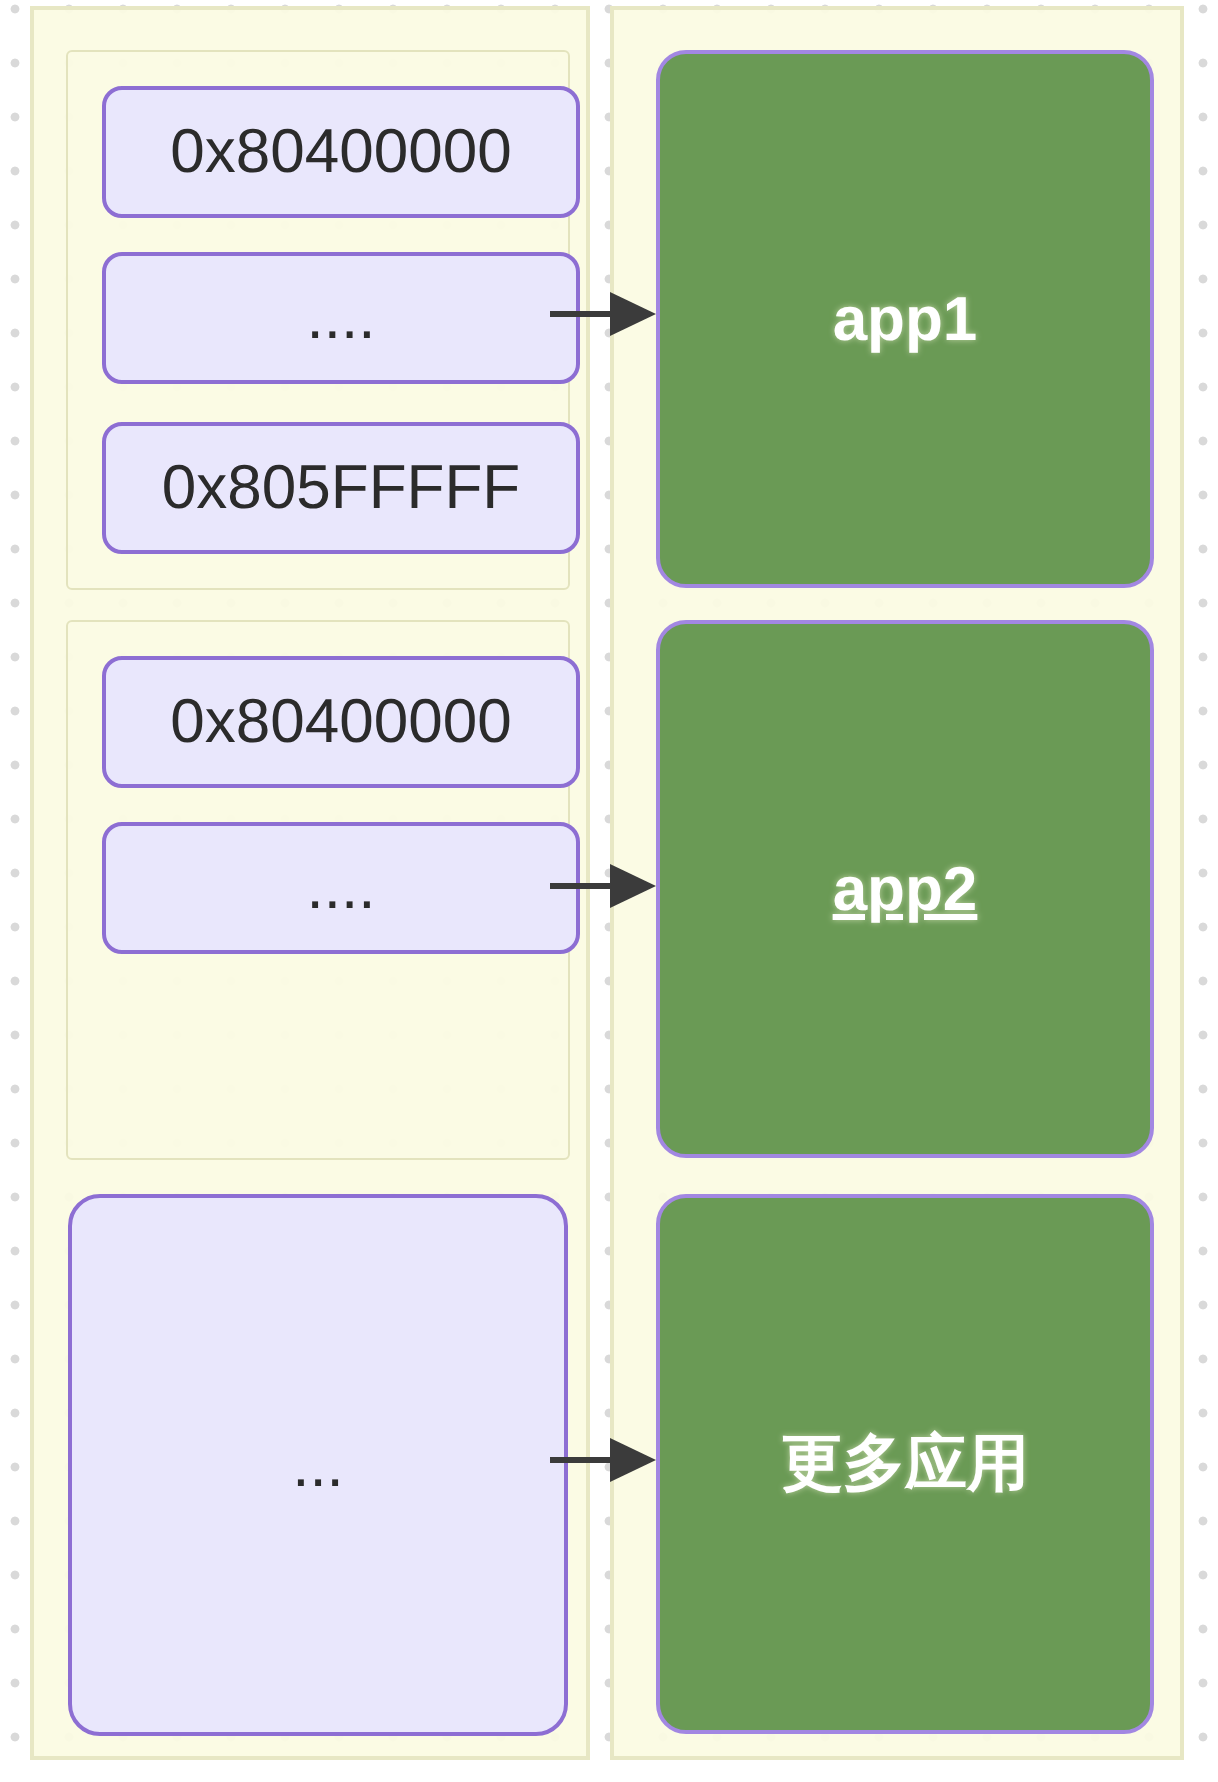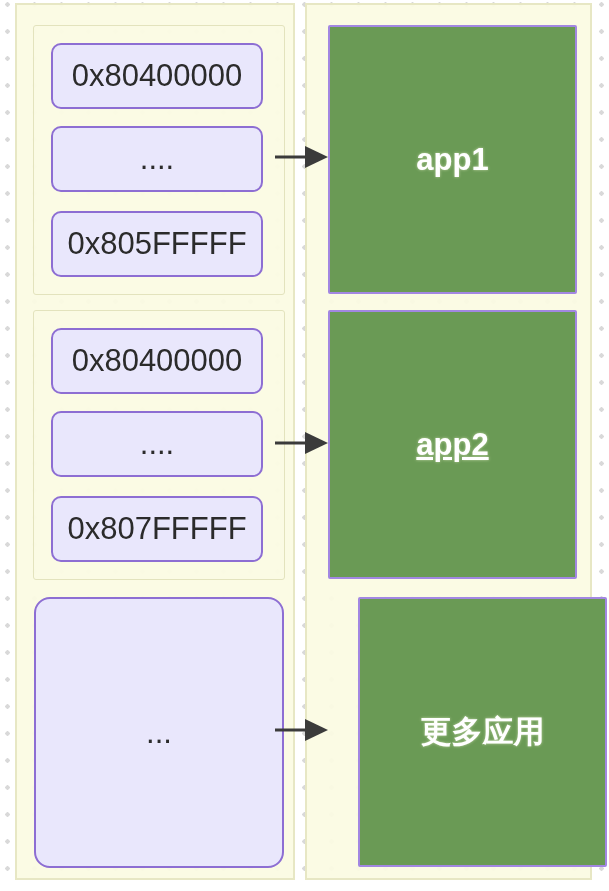--- a/index.html
+++ b/index.html
@@ -46,21 +46,21 @@
     height: 270px;
     background: rgba(252, 252, 228, 0.55);
     border: 1.5px solid var(--group-border);
     border-radius: 3px;
   }
   .group.g1 { top: 20px; }
   .group.g2 { top: 305px; }
   .cell {
     position: absolute;
     left: 17px;
-    width: 212px;
+    width: 239px;
     height: 66px;
     background: var(--node-fill);
     border: 2.5px solid var(--node-border);
     border-radius: 10px;
     display: flex;
     align-items: center;
     justify-content: center;
     font-size: 31px;
     color: var(--text-color);
   }
@@ -73,32 +73,32 @@
     width: 250px;
     height: 271px;
     border-radius: 16px;
   }
   .app {
     position: absolute;
     left: 21px;
     width: 249px;
     background: var(--app-fill);
     border: 2.5px solid var(--app-border);
-    border-radius: 2px;
+    border-radius: 15px;
     display: flex;
     align-items: center;
     justify-content: center;
     font-size: 31px;
     font-weight: bold;
     color: var(--app-text-color);
     text-shadow: 0 0 3px rgba(255, 255, 220, 0.55);
   }
   .app.a1 { top: 20px;  height: 269px; }
   .app.a2 { top: 305px; height: 269px; text-decoration: underline; }
-  .app.a3 { top: 592px; height: 270px; margin-left: 30px; }
+  .app.a3 { top: 592px; height: 270px; }
   .arrow {
     position: absolute;
     left: 275px;
     width: 54px;
     height: 26px;
     color: var(--arrow-color);
   }
   .arrow.r1 { top: 144px; }
   .arrow.r2 { top: 430px; }
   .arrow.r3 { top: 717px; }
@@ -111,21 +111,20 @@
 
   <div class="panel left">
     <div class="group g1">
       <div class="cell c1">0x80400000</div>
       <div class="cell c2">....</div>
       <div class="cell c3">0x805FFFFF</div>
     </div>
     <div class="group g2">
       <div class="cell c1">0x80400000</div>
       <div class="cell c2">....</div>
-      <div class="cell c3">0x807FFFFF</div>
     </div>
     <div class="cell big">...</div>
   </div>
 
   <div class="panel right">
     <div class="app a1">app1</div>
     <div class="app a2">app2</div>
     <div class="app a3">更多应用</div>
   </div>
 

